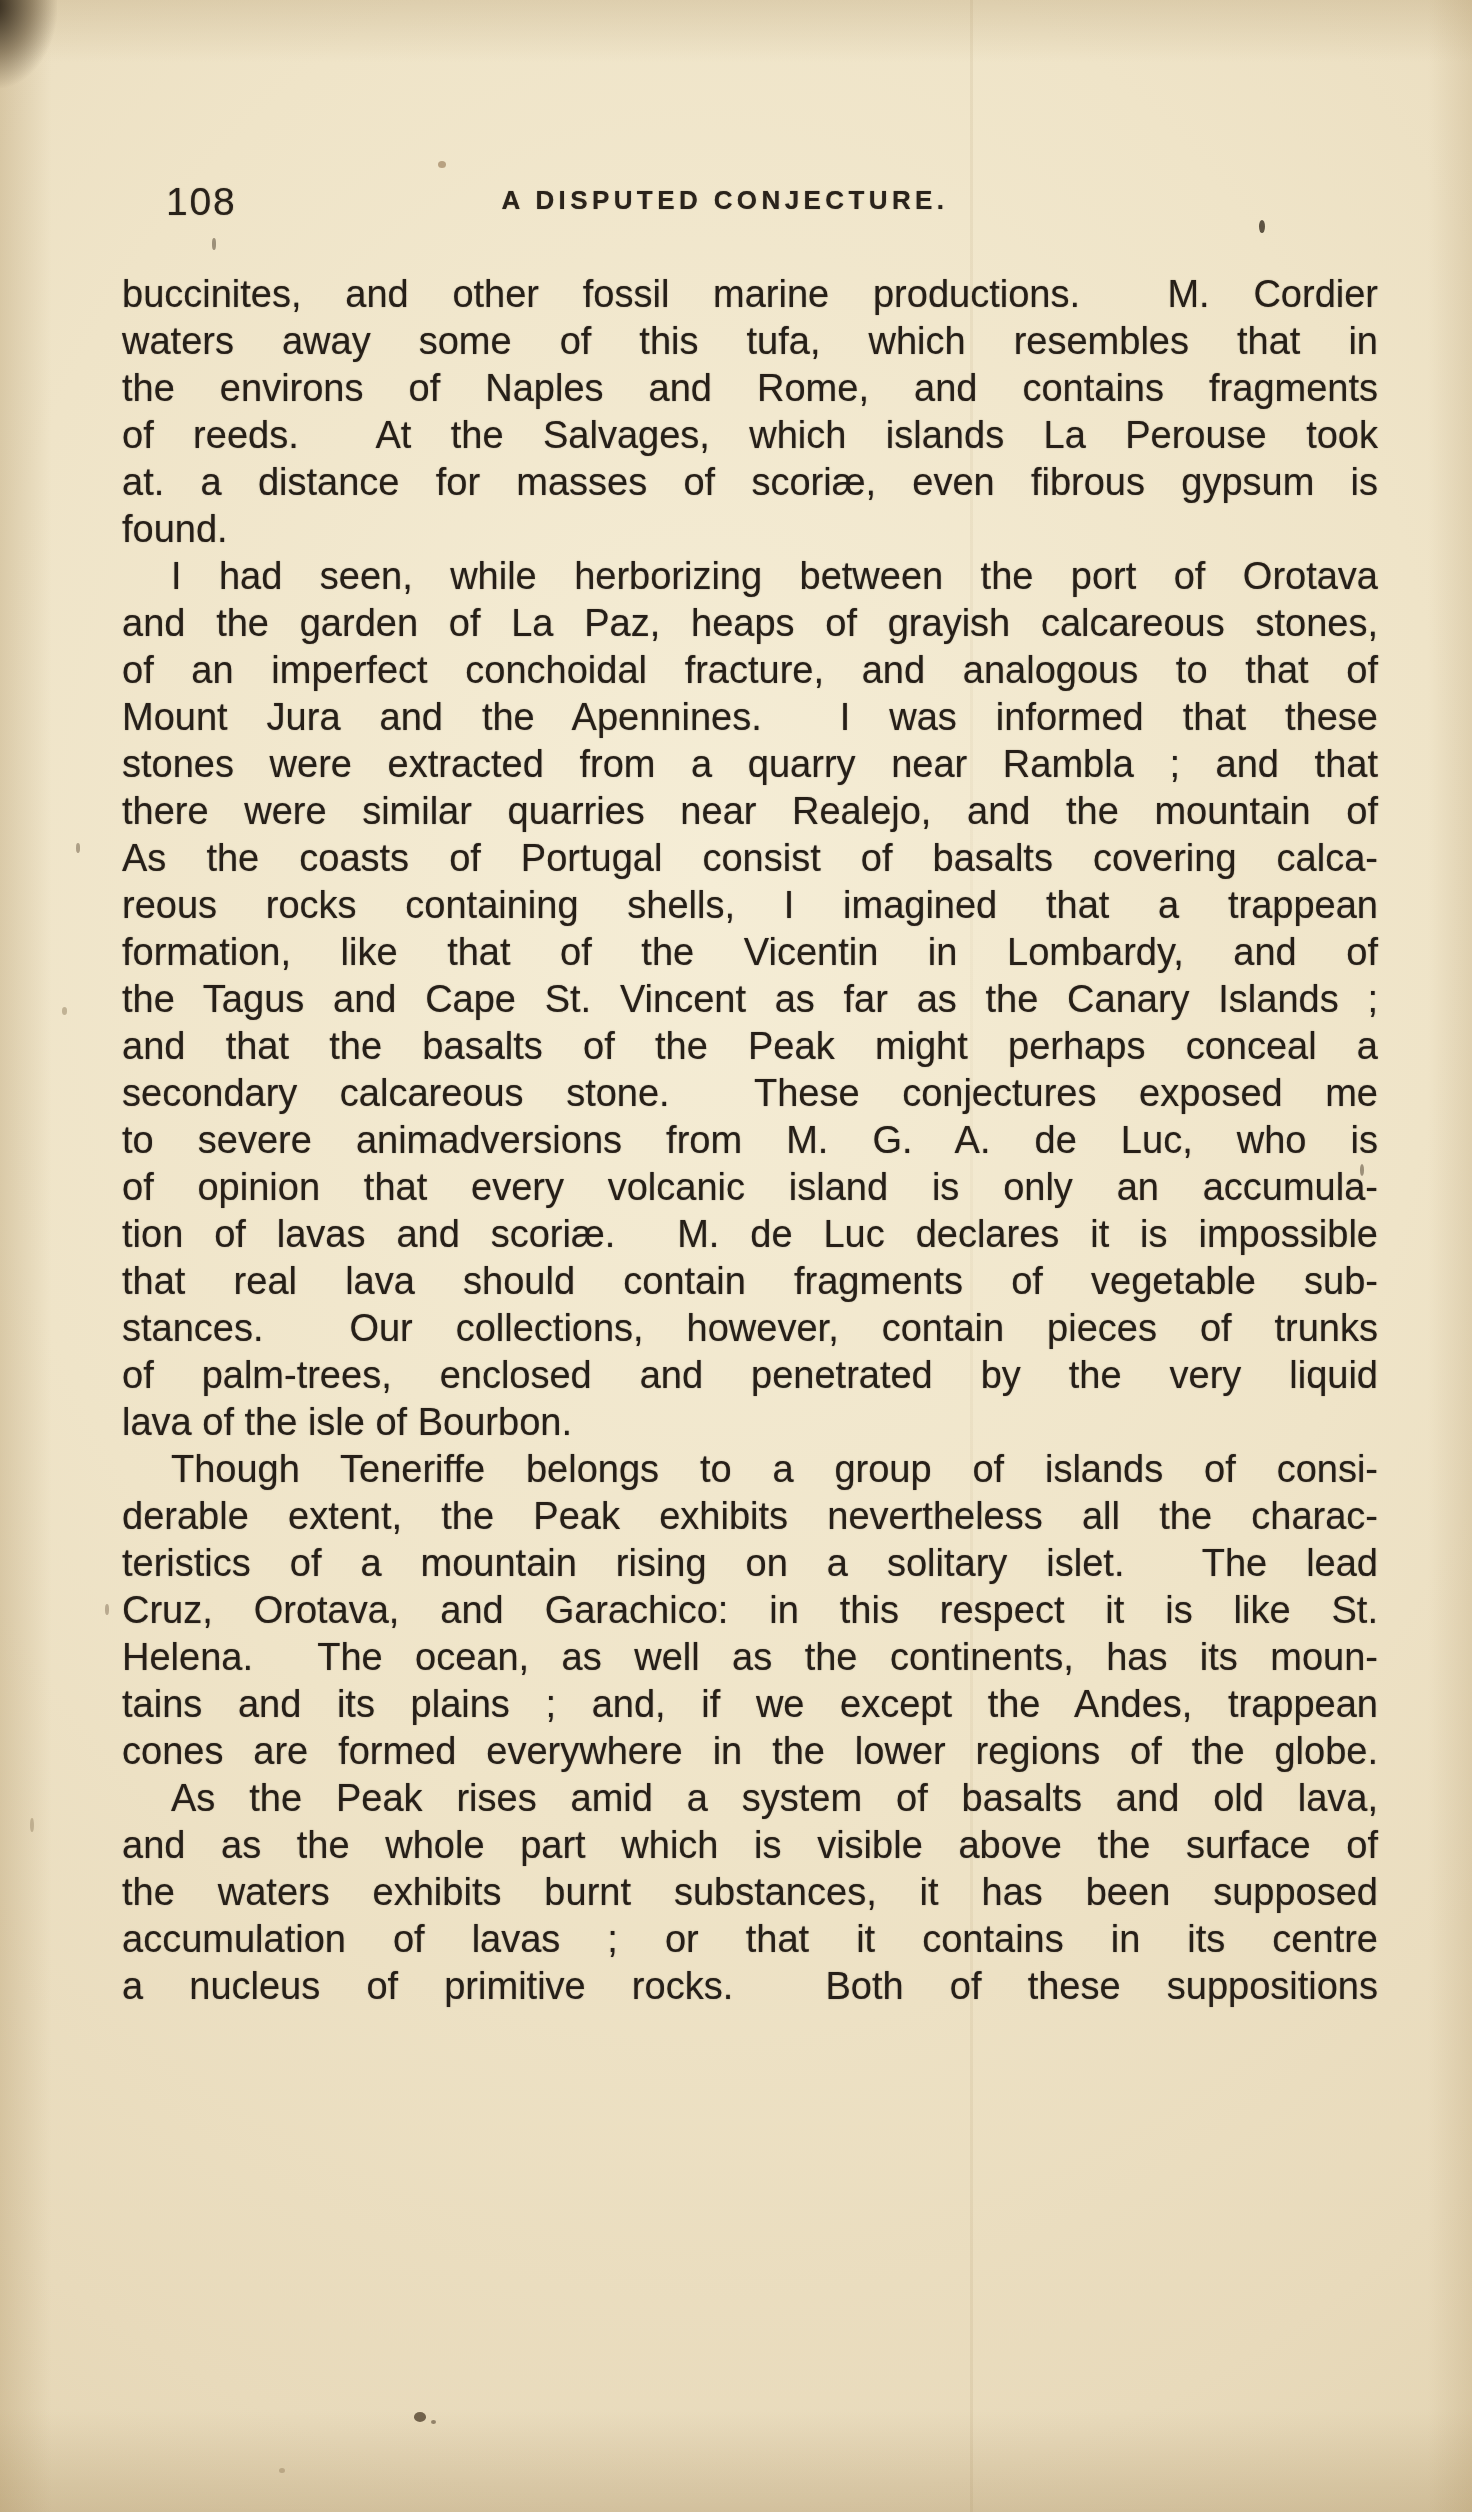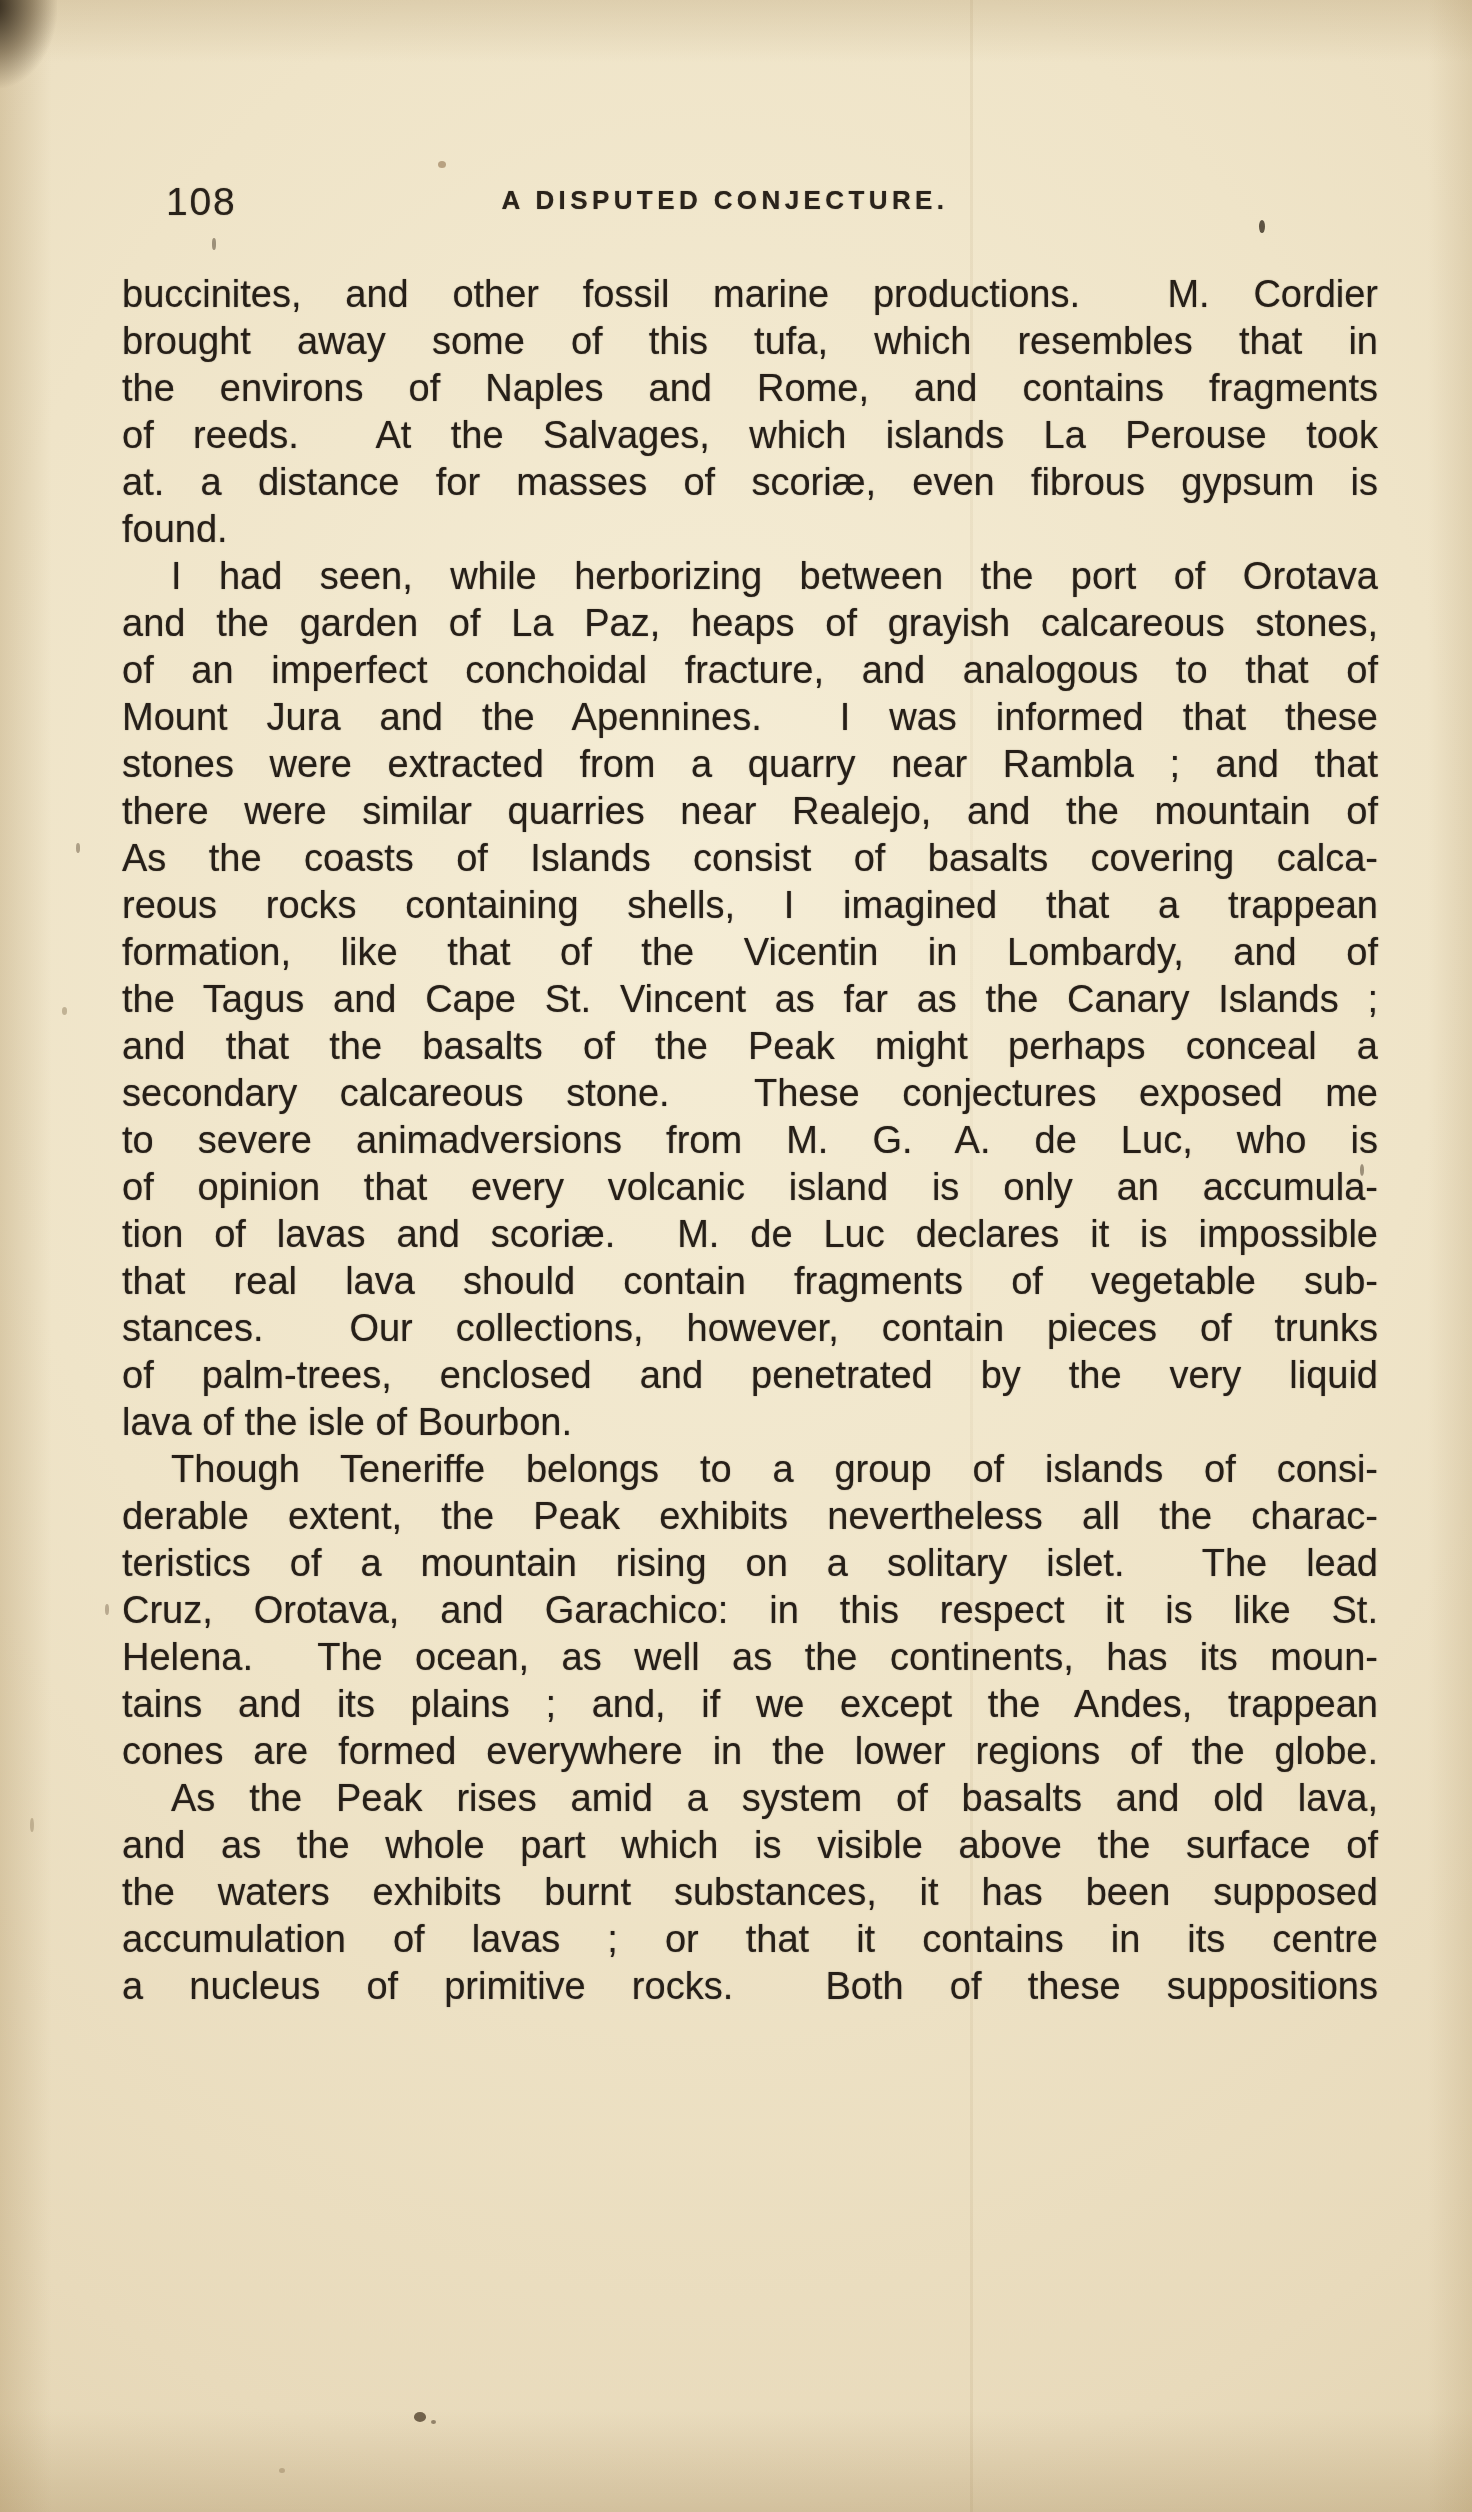--- a/index.html
+++ b/index.html
@@ -65,34 +65,34 @@
   <div class="fold-line"></div>
 
   <div class="header-row">
     <span class="page-number">108</span>
     <span class="running-head">A DISPUTED CONJECTURE.</span>
   </div>
 
   <div class="text-block">
       <div class="para">
         <div class="line">buccinites, and other fossil marine productions.  M. Cordier</div>
-        <div class="line">brought away some of this tufa, which resembles that in</div>
+        <div class="line">waters away some of this tufa, which resembles that in</div>
         <div class="line">the environs of Naples and Rome, and contains fragments</div>
         <div class="line">of reeds.  At the Salvages, which islands La Perouse took</div>
         <div class="line">at. a distance for masses of scoriæ, even fibrous gypsum is</div>
         <div class="line flush">found.</div>
       </div>
       <div class="para">
         <div class="line indent">I had seen, while herborizing between the port of Orotava</div>
         <div class="line">and the garden of La Paz, heaps of grayish calcareous stones,</div>
         <div class="line">of an imperfect conchoidal fracture, and analogous to that of</div>
         <div class="line">Mount Jura and the Apennines.  I was informed that these</div>
         <div class="line">stones were extracted from a quarry near Rambla ; and that</div>
         <div class="line">there were similar quarries near Realejo, and the mountain of</div>
-        <div class="line">As the coasts of Islands consist of basalts covering calca-</div>
+        <div class="line">As the coasts of Portugal consist of basalts covering calca-</div>
         <div class="line">reous rocks containing shells, I imagined that a trappean</div>
         <div class="line">formation, like that of the Vicentin in Lombardy, and of</div>
         <div class="line">the Tagus and Cape St. Vincent as far as the Canary Islands ;</div>
         <div class="line">and that the basalts of the Peak might perhaps conceal a</div>
         <div class="line">secondary calcareous stone.  These conjectures exposed me</div>
         <div class="line">to severe animadversions from M. G. A. de Luc, who is</div>
         <div class="line">of opinion that every volcanic island is only an accumula-</div>
         <div class="line">tion of lavas and scoriæ.  M. de Luc declares it is impossible</div>
         <div class="line">that real lava should contain fragments of vegetable sub-</div>
         <div class="line">stances.  Our collections, however, contain pieces of trunks</div>

